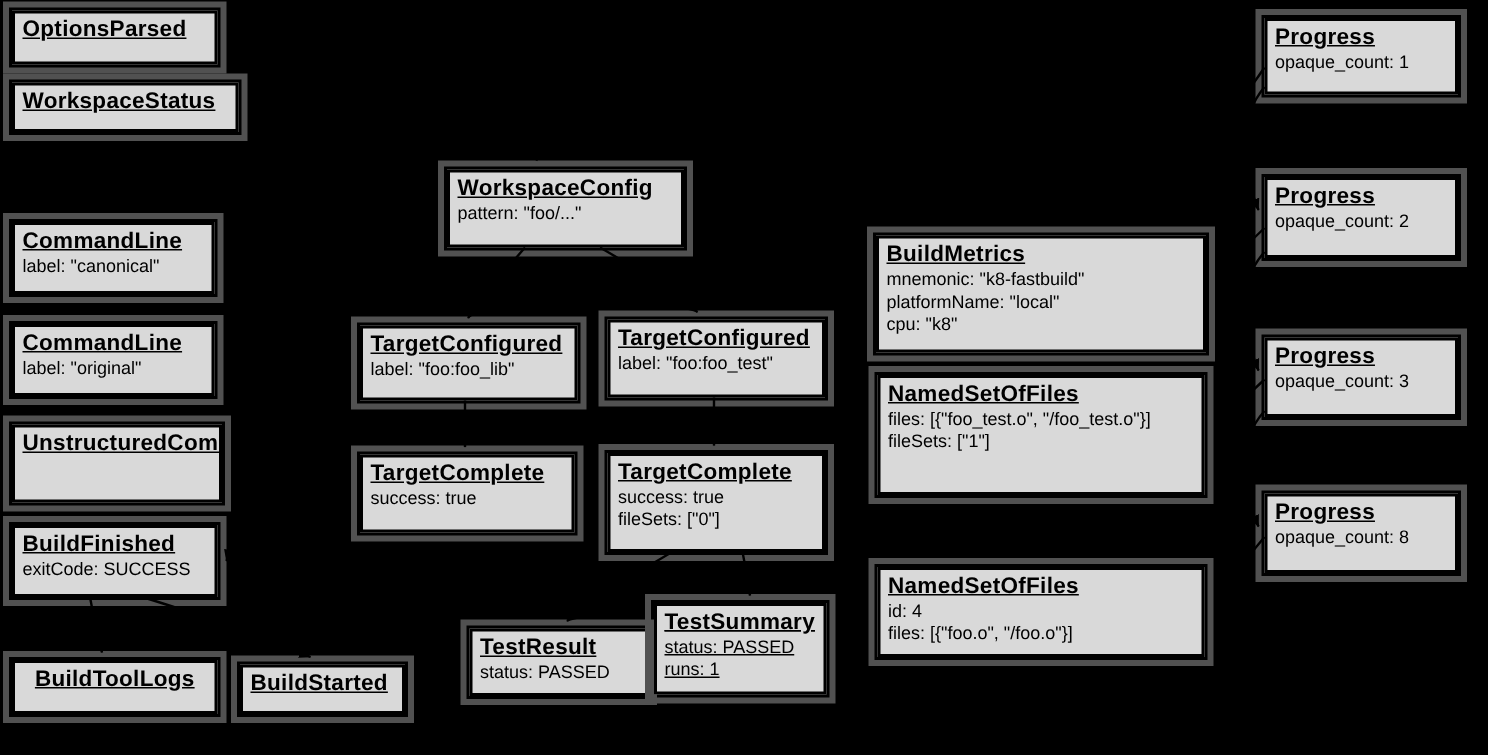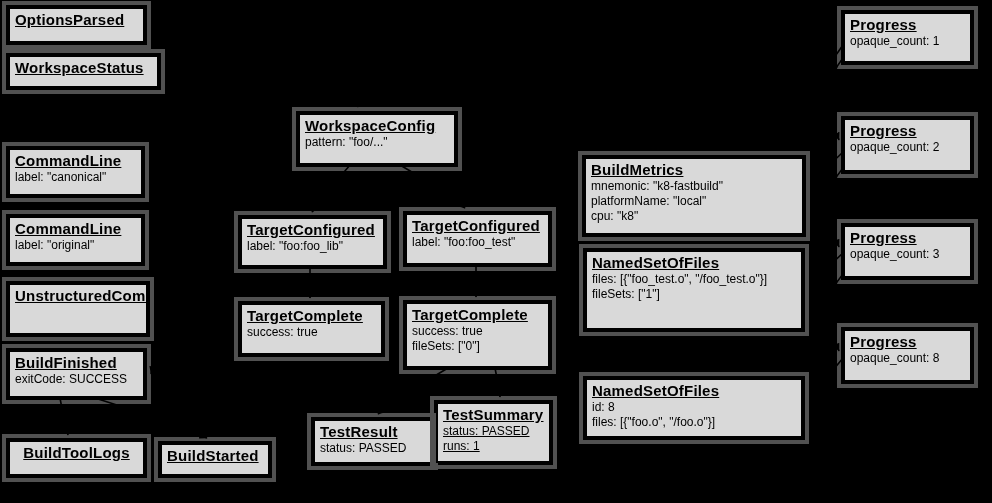--- a/index.html
+++ b/index.html
@@ -119,21 +119,21 @@
         <div class="node-line">platformName: "local"</div>
         <div class="node-line">cpu: "k8"</div>
       </div>
       <div class="node" style="left: 585px; top: 250px; width: 218px; height: 80px;">
         <span class="node-title">NamedSetOfFiles</span>
         <div class="node-line">files: [{"foo_test.o", "/foo_test.o"}]</div>
         <div class="node-line">fileSets: ["1"]</div>
       </div>
       <div class="node" style="left: 585px; top: 378px; width: 218px; height: 60px;">
         <span class="node-title">NamedSetOfFiles</span>
-        <div class="node-line">id: 8</div>
+        <div class="node-line">id: 4</div>
         <div class="node-line">files: [{"foo.o", "/foo.o"}]</div>
       </div>
       <div class="node" style="left: 843px; top: 12px; width: 129px; height: 51px;">
         <span class="node-title">Progress</span>
         <div class="node-line">opaque_count: 1</div>
       </div>
       <div class="node" style="left: 843px; top: 118px; width: 129px; height: 54px;">
         <span class="node-title">Progress</span>
         <div class="node-line">opaque_count: 2</div>
       </div>

